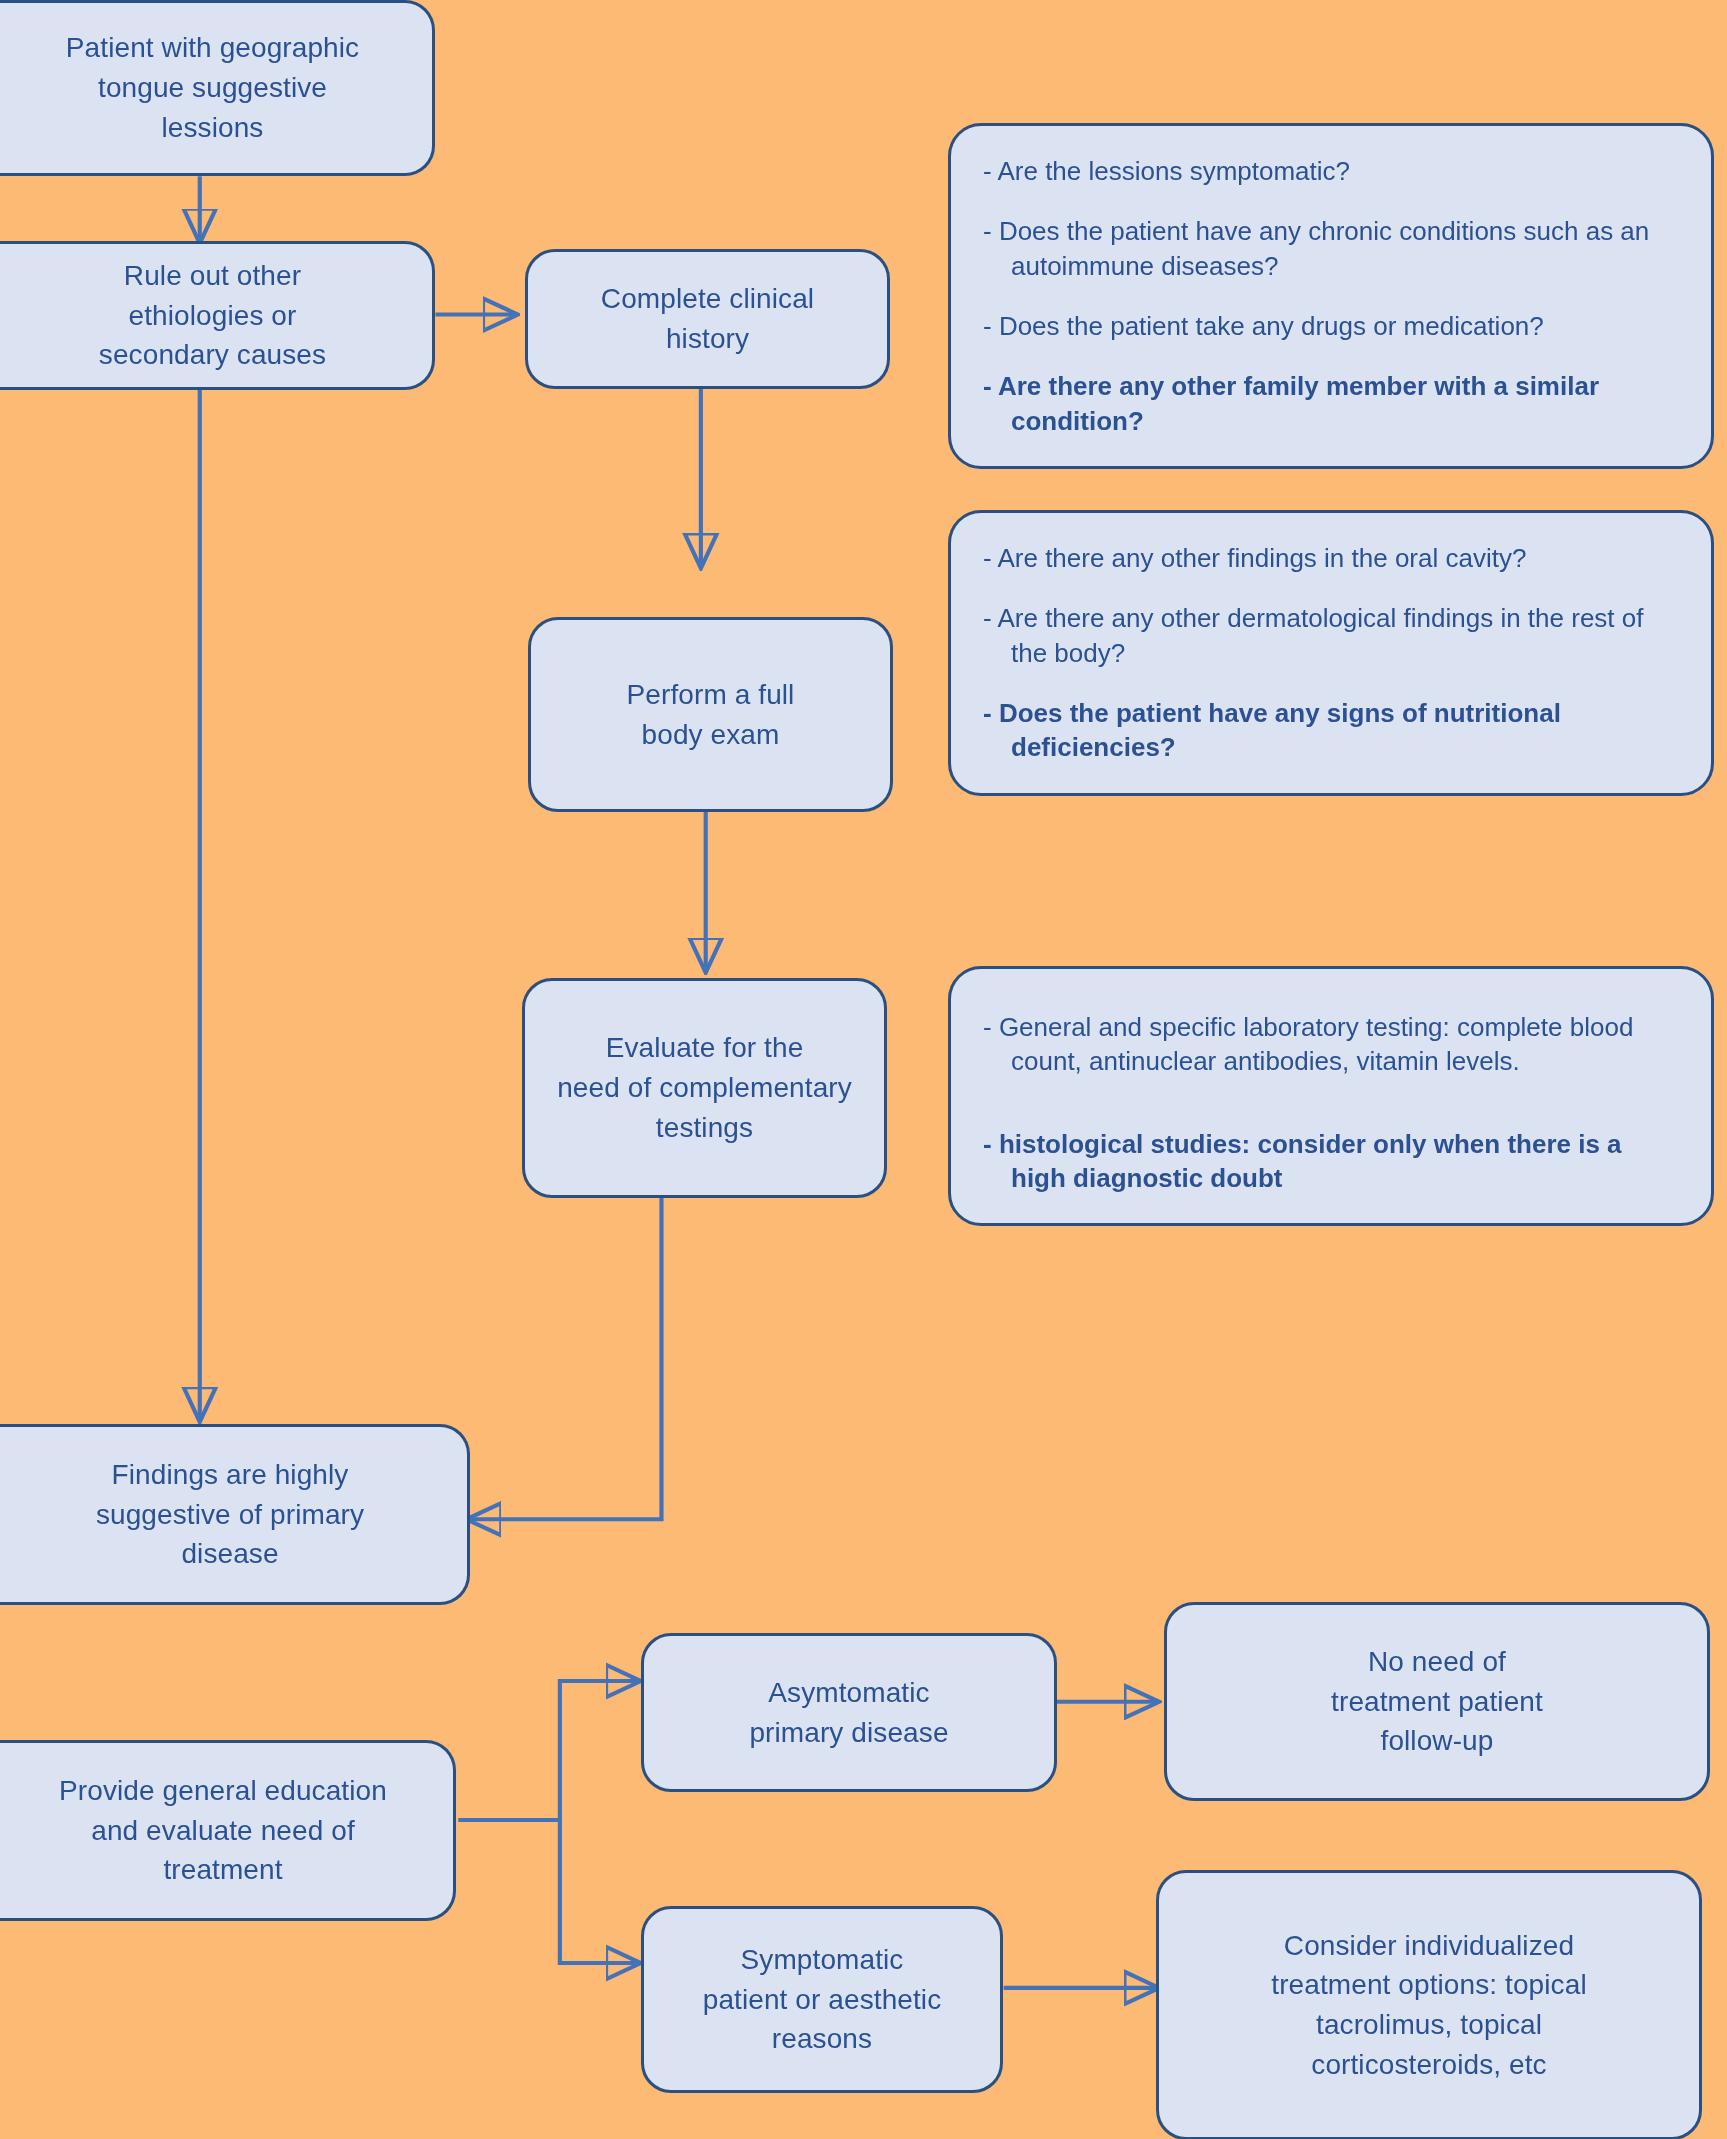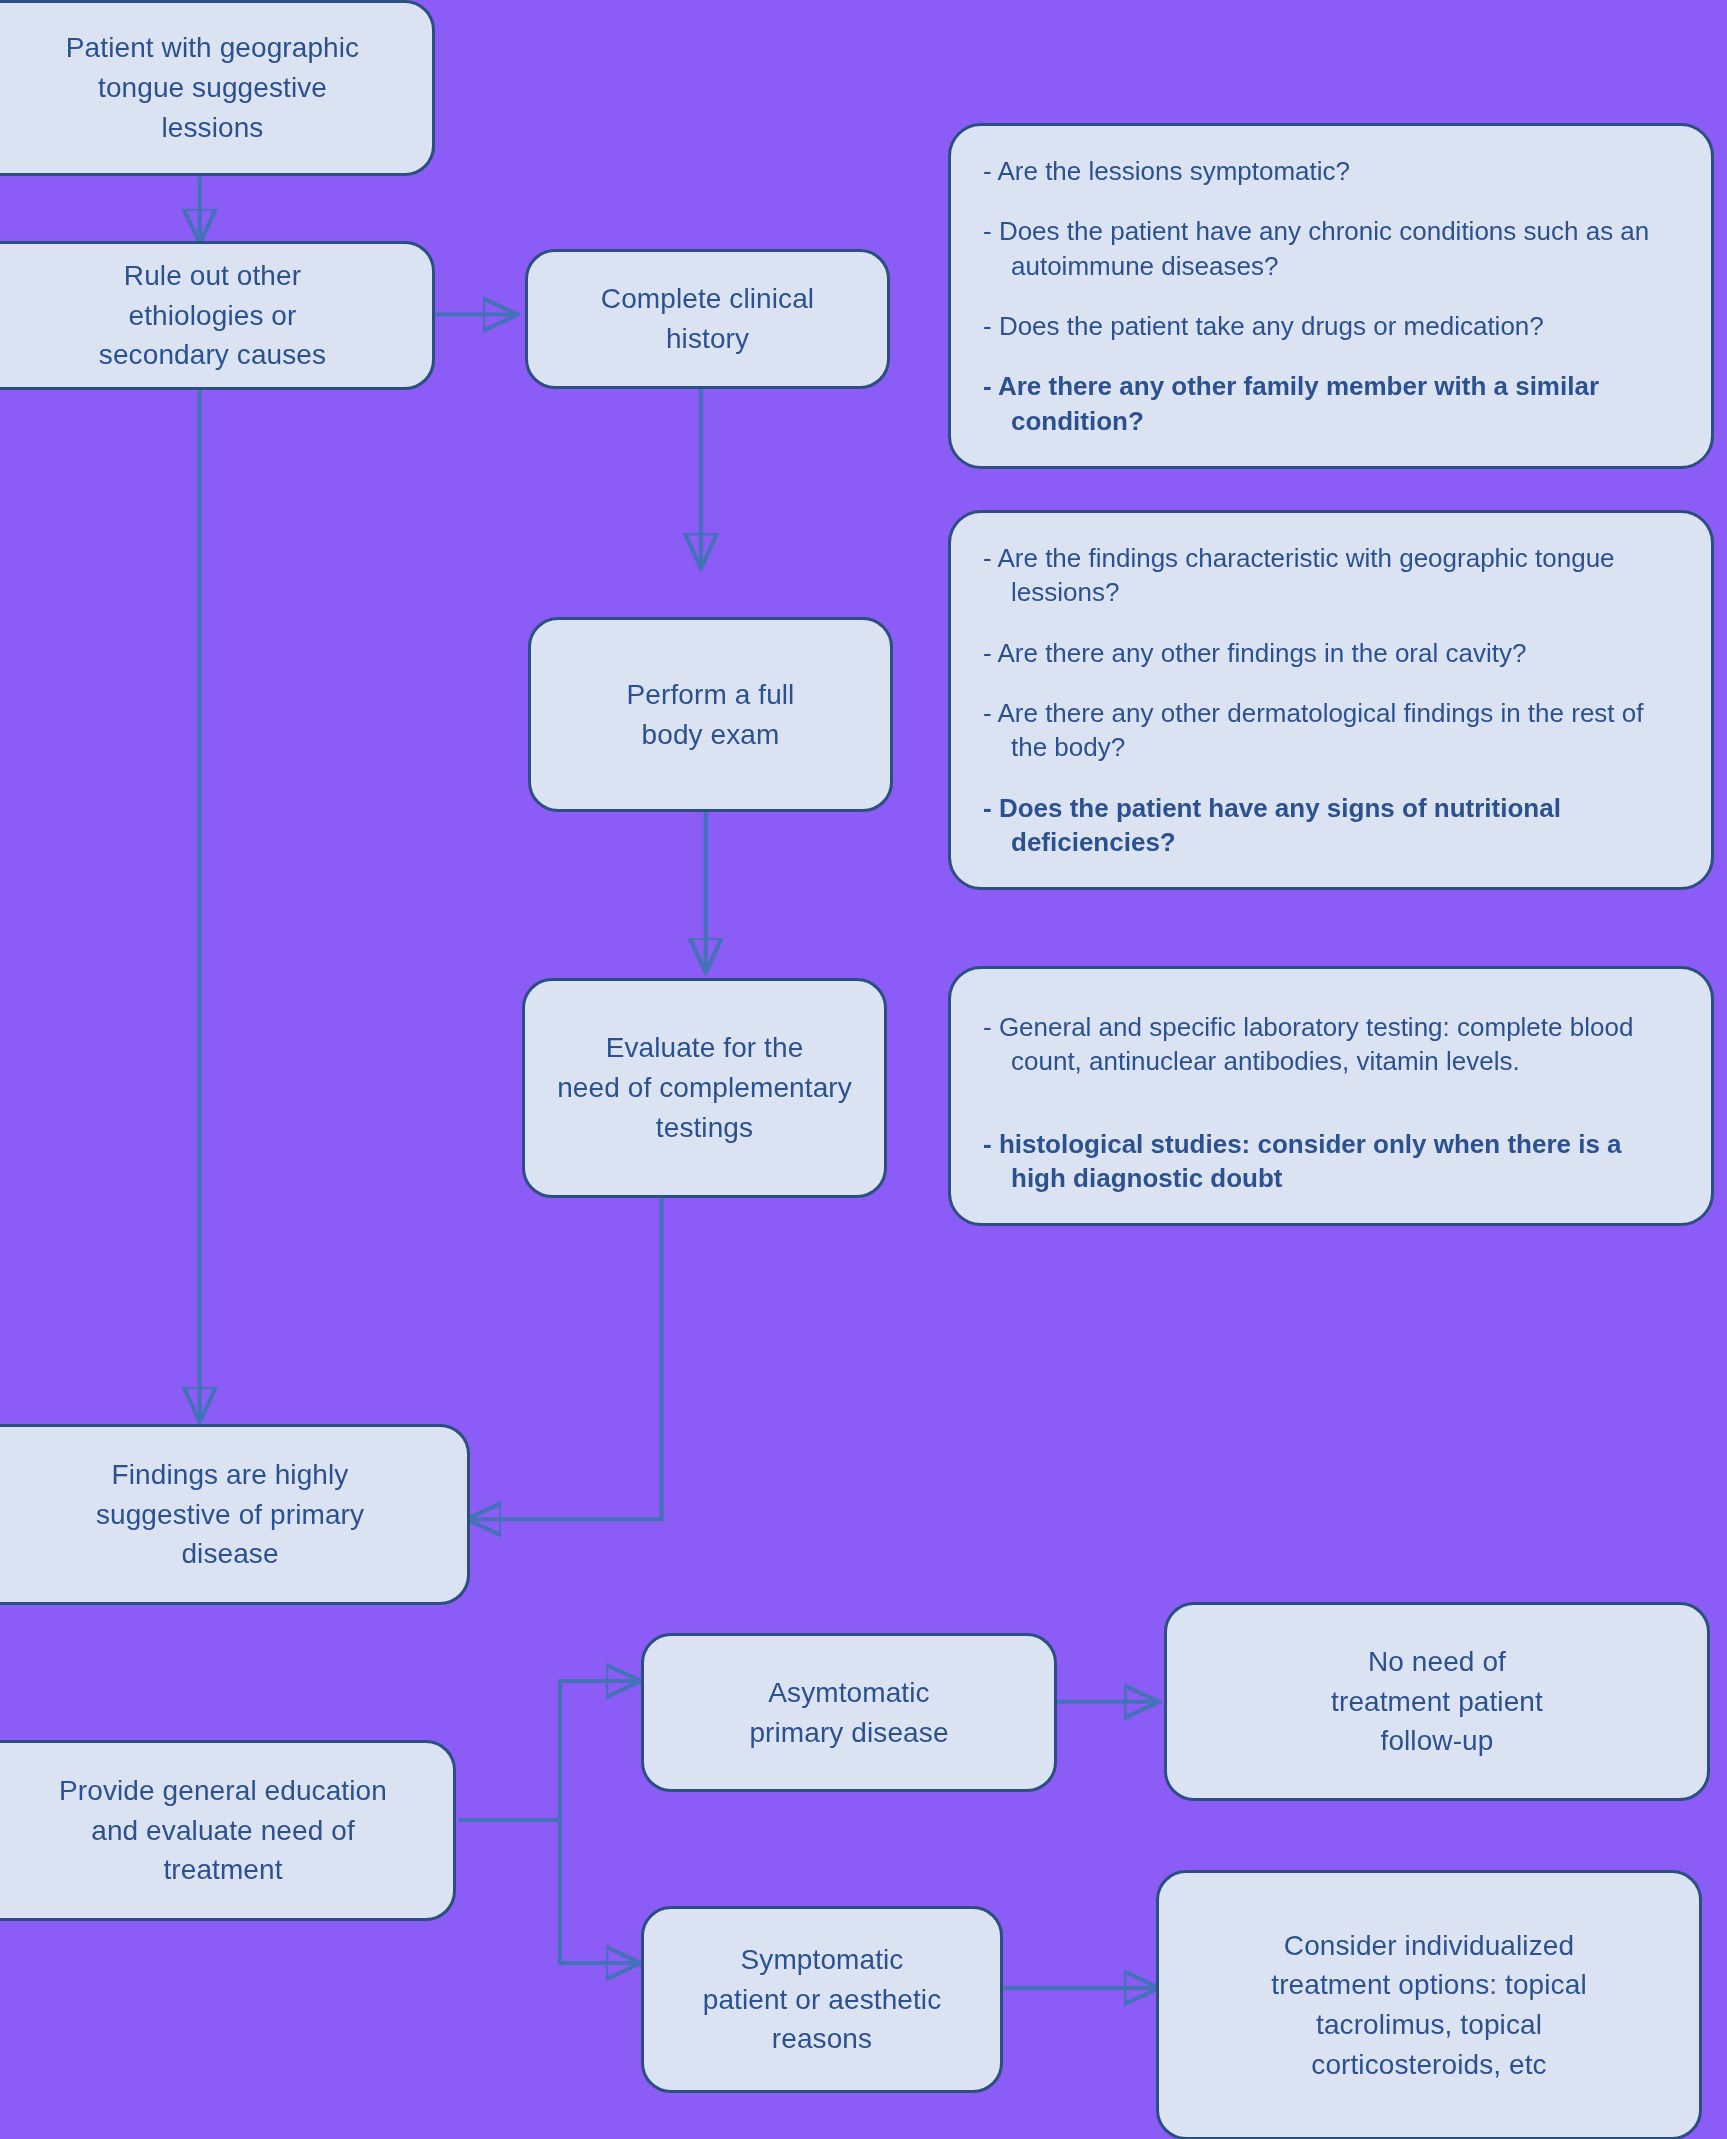--- a/index.html
+++ b/index.html
@@ -4,21 +4,21 @@
 <style>
   html, body {
     margin: 0;
     padding: 0;
     background: #ffffff;
   }
   #canvas {
     position: relative;
     width: 1728px;
     height: 2140px;
-    background: #8b5cf6;
+    background: #fdba74;
     font-family: "Liberation Sans", sans-serif;
     overflow: hidden;
   }
   .node {
     position: absolute;
     box-sizing: border-box;
     background: #dbe3f2;
     border: 3.5px solid #2b4f81;
     border-radius: 30px;
     color: #2b5190;
@@ -164,21 +164,20 @@
   </div>
 
   <div class="panel" style="left:948px; top:123px; width:766px; height:123px; height:auto; min-height:123px; top:123px; bottom:auto;">
     <span class="q">-  Are the lessions symptomatic?</span>
     <span class="q wide">-  Does the patient have any chronic conditions such as an autoimmune diseases?</span>
     <span class="q">-  Does the patient take any drugs or medication?</span>
     <span class="q wide">-  Are there any other family member with a similar condition?</span>
   </div>
 
   <div class="panel" style="left:948px; top:510px; width:766px;">
-    <span class="q wide">-   Are the findings characteristic with geographic tongue lessions?</span>
     <span class="q">-  Are there any other findings in the oral cavity?</span>
     <span class="q wide">-  Are there any other dermatological findings in the rest of the body?</span>
     <span class="q wide">-  Does the patient have any signs of nutritional deficiencies?</span>
   </div>
 
   <div class="panel" style="left:948px; top:966px; width:766px; min-height:257px; padding-top:41px;">
     <span class="q wide" style="margin-bottom:48px;">-    General and specific laboratory testing: complete blood count, antinuclear antibodies, vitamin levels.</span>
     <span class="q wide">-  histological  studies: consider only when there is a high diagnostic doubt</span>
   </div>
 

